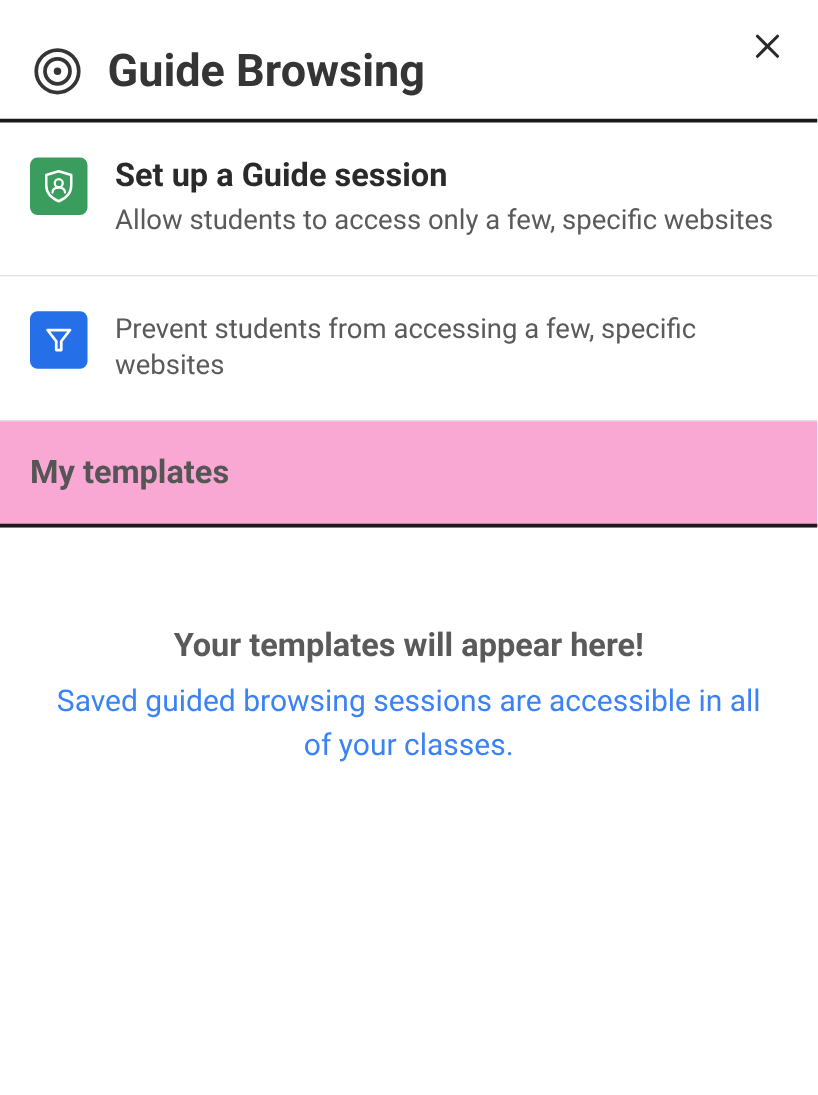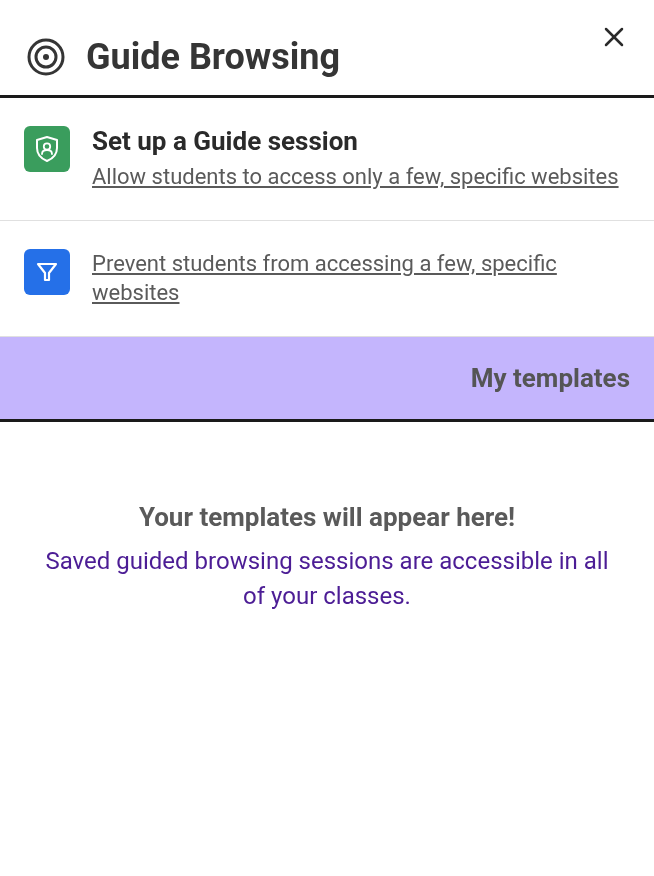--- a/index.html
+++ b/index.html
@@ -75,46 +75,44 @@
     .option-title {
       font-size: 26px;
       font-weight: 700;
       color: #2a2a2a;
       margin-bottom: 6px;
     }
     .option-desc {
       font-size: 22px;
       color: #5a5a5a;
       line-height: 1.35;
-      text-decoration: underline;
     }
     .templates-header {
-      background: #c4b5fd;
+      background: #f9a8d4;
       padding: 26px 24px;
       border-bottom: 3px solid #1a1a1a;
-      text-align: right;
     }
     .templates-title {
       font-size: 26px;
       font-weight: 700;
       color: #555;
     }
     .templates-empty {
       padding: 80px 40px;
       text-align: center;
     }
     .templates-empty-title {
       font-size: 26px;
       font-weight: 700;
       color: #5a5a5a;
       margin-bottom: 12px;
     }
     .templates-empty-desc {
       font-size: 24px;
-      color: #4c1d95;
+      color: #3b82f6;
       line-height: 1.45;
     }
   </style>
 </head>
 <body>
 
 <div class="header">
   <button class="close-btn">
     <span>
       <svg width="24" height="24" viewBox="0 0 24 24" fill="none" stroke="#2a2a2a" stroke-width="2.5" stroke-linecap="round">

